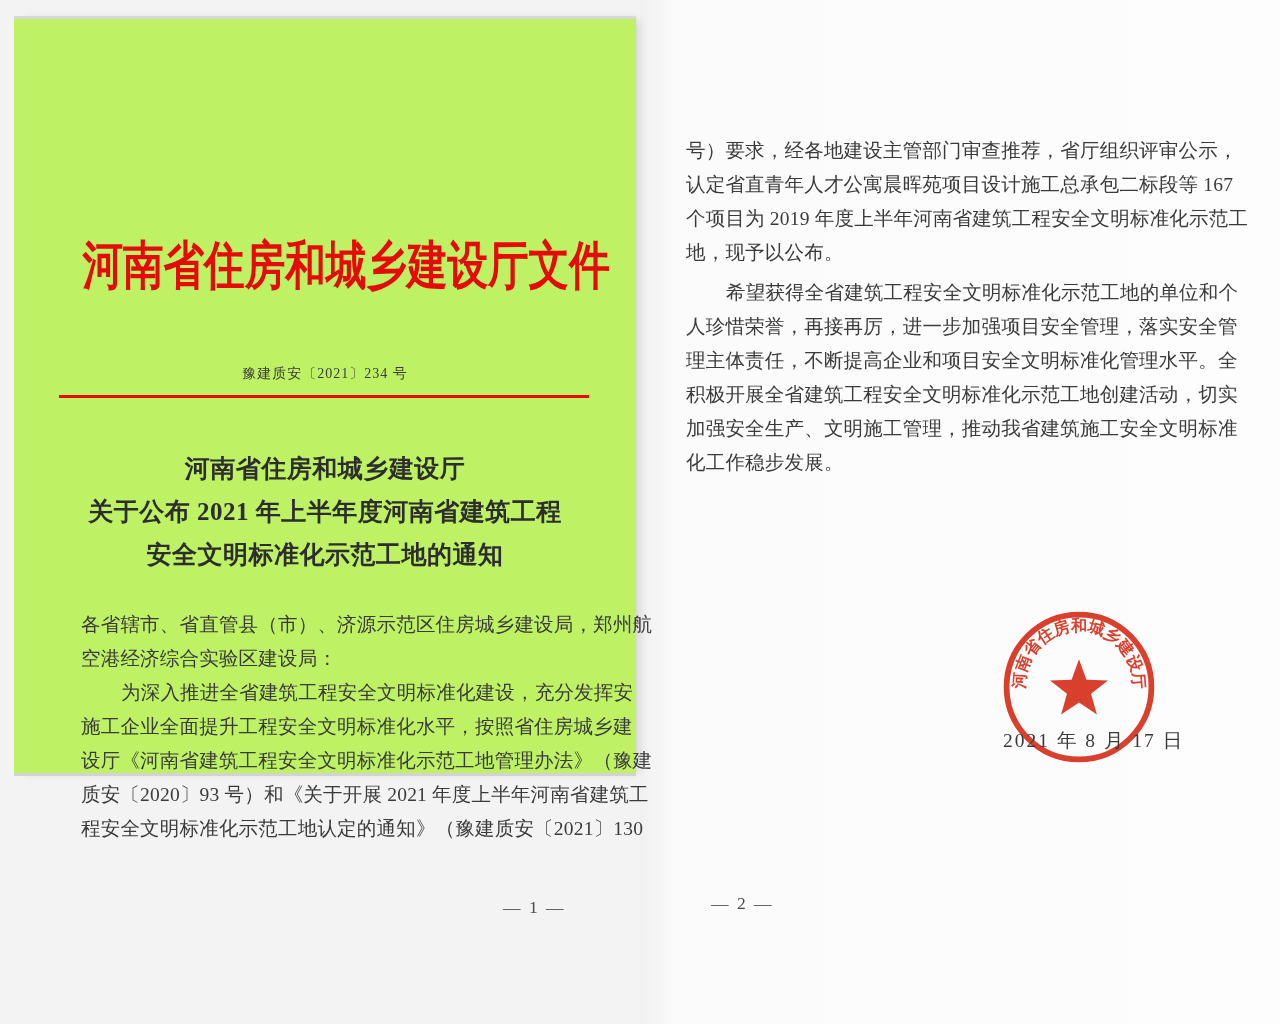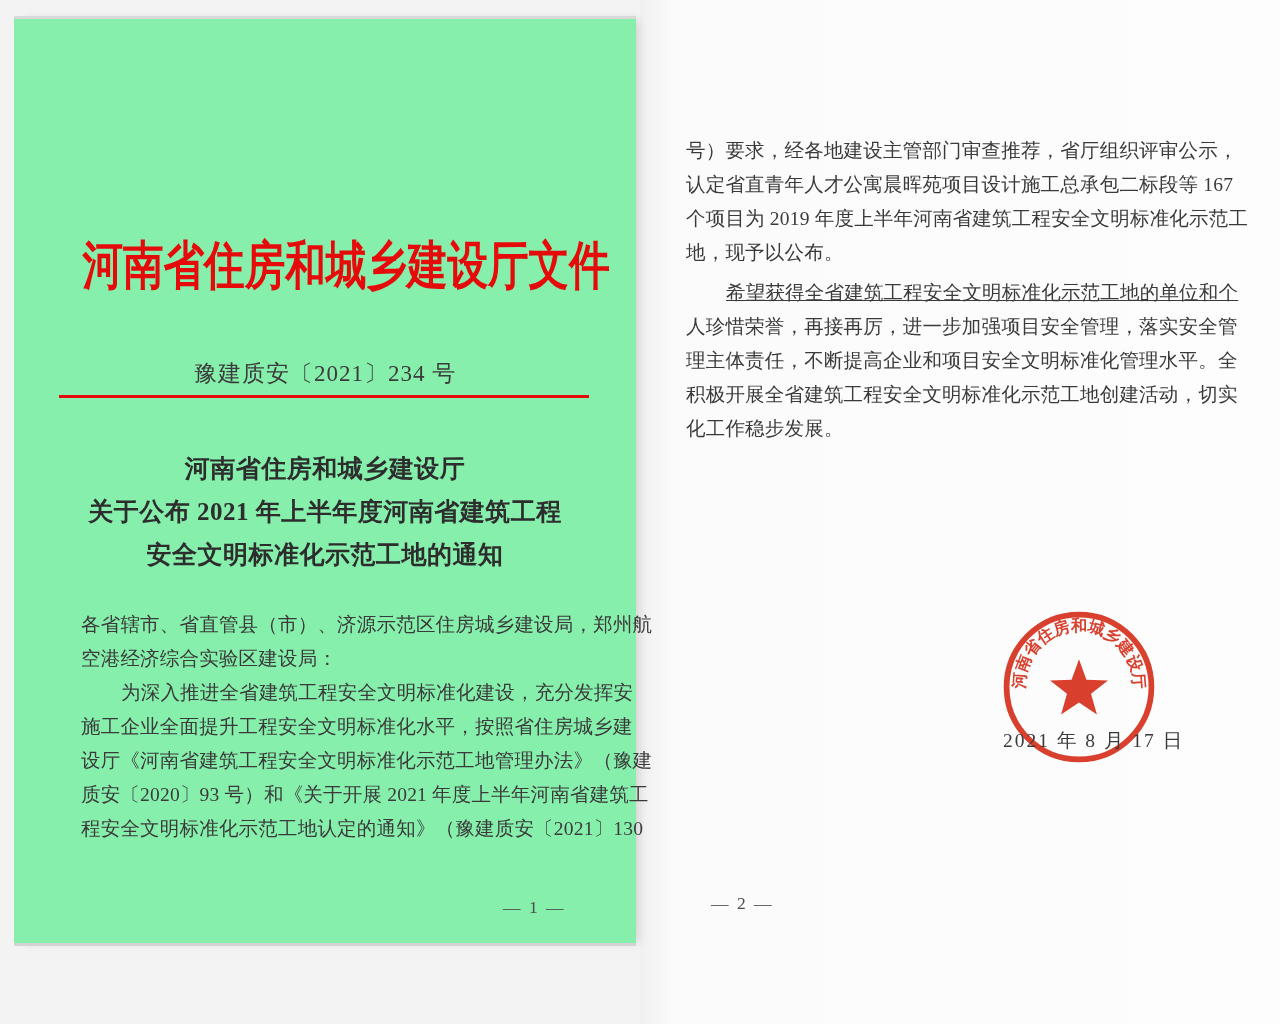--- a/index.html
+++ b/index.html
@@ -5,22 +5,22 @@
   * { margin:0; padding:0; box-sizing:border-box; }
   html,body { width:1280px; height:1024px; }
   body {
     position:relative;
     background:#f3f3f3;
     font-family:"Liberation Serif","DejaVu Serif",serif;
     overflow:hidden;
   }
   .page { position:absolute; }
   .page1 {
-    left:14px; top:16px; width:622px; height:930px;
-    background:#86efac;
+    left:14px; top:16px; width:622px; height:760px;
+    background:#bef264;
     border-top:3px solid #d8d8d8;
     border-bottom:3px solid #d3d3d3;
     box-shadow:6px 0 9px -4px rgba(0,0,0,.16);
     z-index:2;
   }
   .page2 {
     left:640px; top:0; width:640px; height:1024px;
     background:linear-gradient(90deg,#f0f0f0 0,#fbfbfb 34px,#fdfdfd 100%);
     z-index:1;
   }
@@ -28,21 +28,21 @@
     position:absolute; top:216px; left:0; width:100%;
     text-align:center;
     font-size:52px; line-height:62px; font-weight:bold;
     color:#e60b0b;
     transform:scaleX(.78);
     white-space:nowrap;
   }
   .doc-no {
     position:absolute; top:343px; left:0; width:100%;
     text-align:center;
-    font-size:23px; line-height:24px;
+    font-size:14px; line-height:24px;
     color:#3b3b3b; letter-spacing:1px;
   }
   .red-rule {
     position:absolute; top:376px; left:45px; width:530px; height:3px;
     background:#e60b0b;
   }
   .doc-title {
     position:absolute; top:428px; left:0; width:100%;
     text-align:center;
     font-size:25px; line-height:43px; font-weight:bold;
@@ -50,21 +50,21 @@
   }
   .body-block {
     position:absolute;
     font-size:19.5px; line-height:34px;
     color:#3a3a3a; letter-spacing:.2px;
     white-space:nowrap;
   }
   .body1 { top:589px; left:47px; width:530px;margin-left:20px; }
   .body2 { top:134px; left:46px; width:530px; }
   .indent { text-indent:40px; }
-  .para-gap { margin-top:6px;text-decoration:underline; }
+  .para-gap { margin-top:6px; }
   .attach {
     position:absolute; top:544px; left:89px;
     font-size:19.5px; line-height:34px; color:#3a3a3a;
     white-space:nowrap;
   }
   .attach-cont { padding-left:55px; }
   .pageno {
     position:absolute;
     font-size:17.5px; color:#4c4c4c;
     letter-spacing:2px; white-space:nowrap;
@@ -110,20 +110,21 @@
 <div class="page page2">
   <div class="body-block body2">
     <div>号）要求，经各地建设主管部门审查推荐，省厅组织评审公示，</div>
     <div>认定省直青年人才公寓晨晖苑项目设计施工总承包二标段等 167</div>
     <div>个项目为 2019 年度上半年河南省建筑工程安全文明标准化示范工</div>
     <div>地，现予以公布。</div>
     <div class="indent para-gap">希望获得全省建筑工程安全文明标准化示范工地的单位和个</div>
     <div>人珍惜荣誉，再接再厉，进一步加强项目安全管理，落实安全管</div>
     <div>理主体责任，不断提高企业和项目安全文明标准化管理水平。全</div>
     <div>积极开展全省建筑工程安全文明标准化示范工地创建活动，切实</div>
+    <div>加强安全生产、文明施工管理，推动我省建筑施工安全文明标准</div>
     <div>化工作稳步发展。</div>
   </div>
 
   <svg class="seal" viewBox="0 0 170 170">
     <circle cx="85" cy="85" r="76" fill="none" stroke="#d6301c" stroke-width="6"></circle>
     <path id="sealArc" d="M 30,98 A 57,57 0 1,1 140,98" fill="none"></path>
     <text font-size="17" font-weight="bold" fill="#d6301c" font-family="Liberation Serif, DejaVu Serif, serif">
       <textPath href="#sealArc" startOffset="50%" text-anchor="middle">河南省住房和城乡建设厅</textPath>
     </text>
     <polygon fill="#d6301c" points="85,56 92.8,77.3 115.4,78.1 97.6,92.1 103.8,113.9 85,101.2 66.2,113.9 72.4,92.1 54.6,78.1 77.2,77.3"></polygon>

